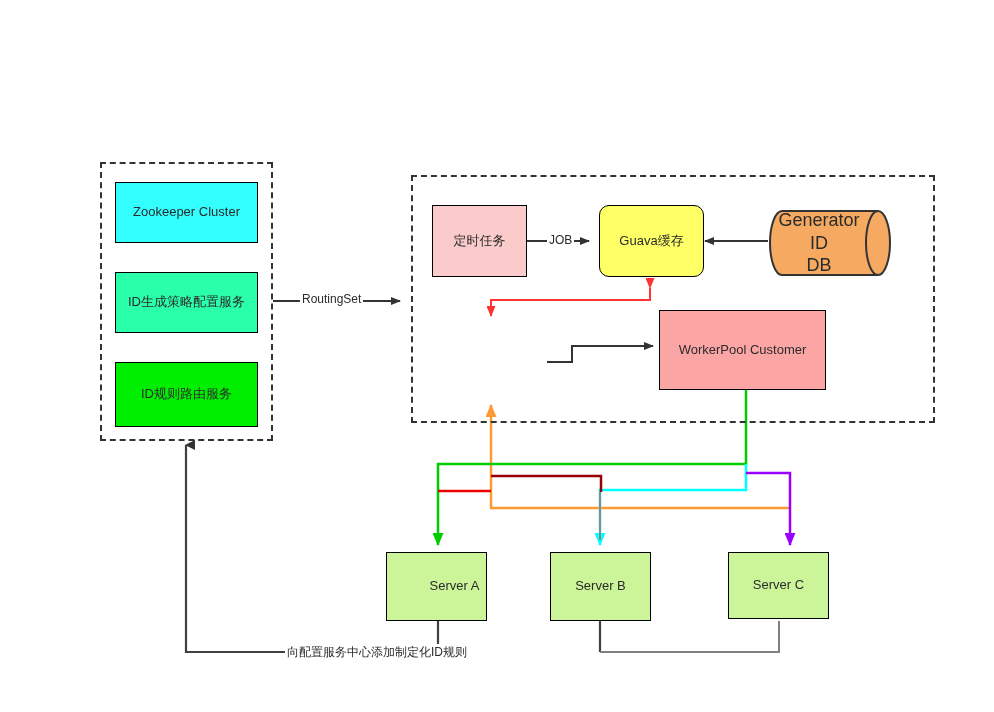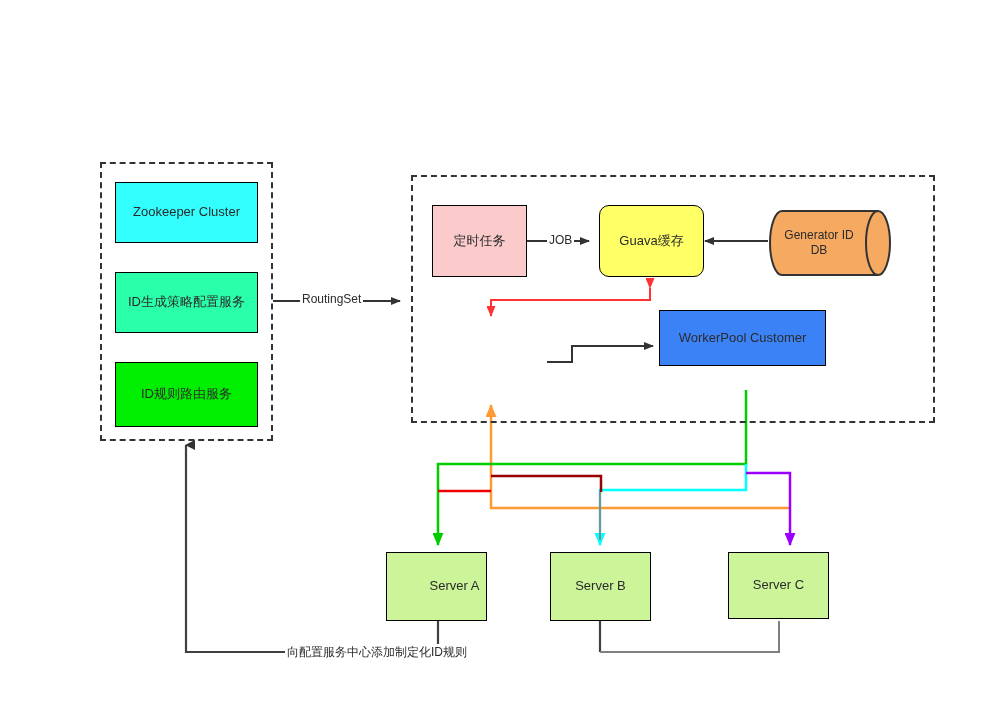--- a/index.html
+++ b/index.html
@@ -48,21 +48,21 @@
     position: absolute;
     font-size: 12px;
     color: #2b2b2b;
     background: #ffffff;
     padding: 0 2px;
     white-space: nowrap;
   }
   .db-node {
     position: absolute;
     color: #2b2b2b;
-    font-size: 12px;
+    font-size: 18px;
     line-height: 1.25;
     white-space: pre-line;
     display: flex;
     align-items: center;
     justify-content: center;
     text-align: center;
     box-sizing: border-box;
   }
   .db-text {
     position: relative;
@@ -150,21 +150,21 @@
   <div class="db-node" style="left:768px; top:209px; width:128px; height:68px;">
     <svg width="128" height="68" viewBox="0 0 128 68" style="position:absolute; left:0; top:0;">
       <path d="M14,2 L110,2 A12,32 0 0 1 110,66 L14,66 A12,32 0 0 1 14,2 z" fill="#f5a961" stroke="#333333" stroke-width="2"></path>
       <path d="M110,2 A12,32 0 0 0 110,66" fill="none" stroke="#333333" stroke-width="2"></path>
     </svg>
     <span class="db-text">Generator ID
 DB</span>
   </div>
 
 
-  <div class="node" style="left:659px; top:310px; width:167px; height:56px; background:#3b82f6;">WorkerPool Customer</div>
+  <div class="node" style="left:659px; top:310px; width:167px; height:80px; background:#fca5a5;">WorkerPool Customer</div>
 
   <div class="node" style="left:386px; top:552px; width:101px; height:69px; background:#ccf59a;padding-left:36px;">Server A</div>
 
   <div class="node" style="left:550px; top:552px; width:101px; height:69px; background:#ccf59a;">Server B</div>
 
   <div class="node" style="left:728px; top:552px; width:101px; height:67px; background:#ccf59a;">Server C</div>
 
   <div class="edge-label" style="left:285px; top:644px;">向配置服务中心添加制定化ID规则</div>
 
 </div>

